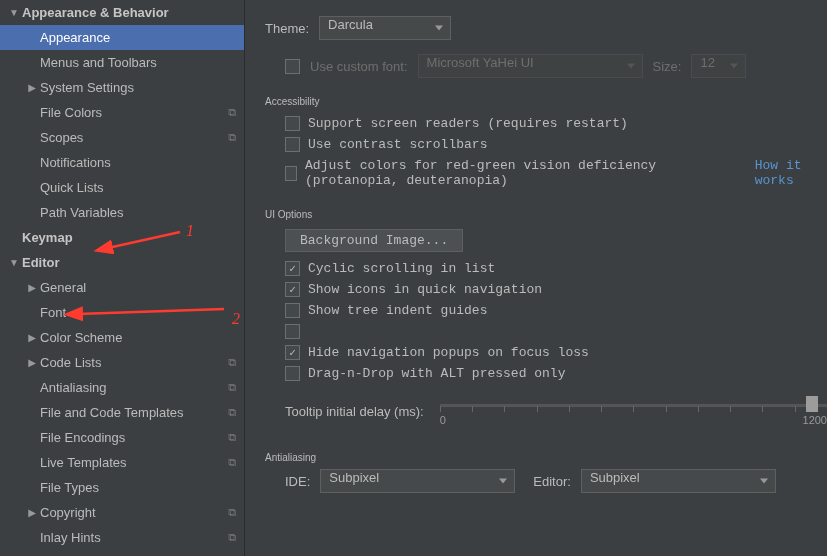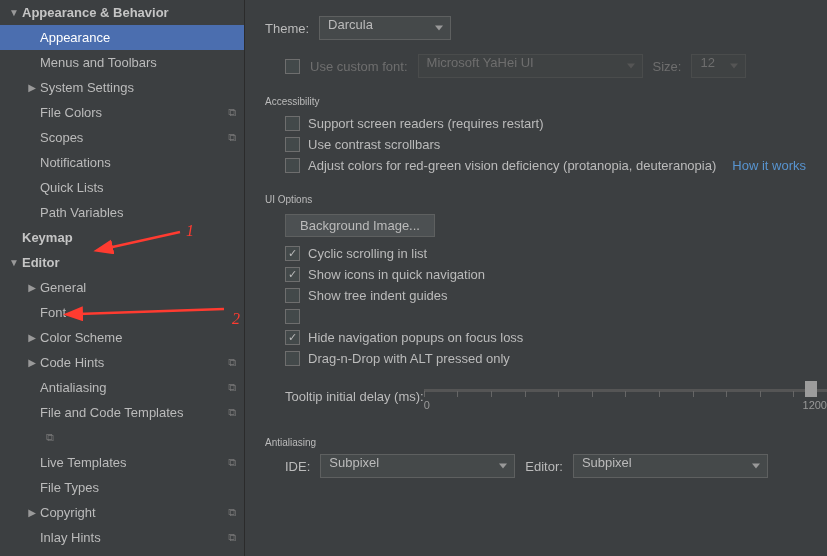--- a/index.html
+++ b/index.html
@@ -86,44 +86,45 @@
     border-top: 5px solid #999;
     pointer-events: none;
   }
   .combo-wrap.disabled::after { border-top-color:#555; }
   .section-title {
     color: #bbbbbb;
     margin: 18px 0 6px 0;
     font-size: 10px;
   }
   .checkbox-row {
-    display: flex; 
+    display: flex; align-items: center;
     padding: 3px 0 3px 20px;
     gap: 8px;
+    font-family: Liberation Mono, monospace;
   }
   .chk {
     width: 15px; height: 15px;
     border: 1px solid #6e6e6e;
     background: #43494a;
     display: inline-flex;
     align-items: center; justify-content: center;
     font-size: 11px;
     color: #bbbbbb;
   }
   .chk.checked::before { content:"✓"; }
   .button {
     background: #4c5052;
     border: 1px solid #5e6060;
     color: #bbbbbb;
     padding: 3px 14px;
     cursor: pointer;
   }
   .link { color: #5894d0; cursor: pointer; }
   .slider-wrap {
-    display: flex; align-items:center; margin-top:12px;
+    display: flex; align-items:center; gap:16px; margin-top:12px;
   }
   .slider {
     flex:1; height: 30px; position: relative;
     display:flex; flex-direction:column; justify-content:flex-start;
   }
   .slider-track {
     position:absolute; left:0; right:0; top:8px;
     height:3px; background:#555;
   }
   .slider-thumb {
@@ -215,38 +216,39 @@
       <span class="tree-label">Font</span>
     </div>
     <div class="tree-item">
       <span class="indent" style="width: 26px;"></span>
       <span class="tree-arrow">▶</span>
       <span class="tree-label">Color Scheme</span>
     </div>
     <div class="tree-item">
       <span class="indent" style="width: 26px;"></span>
       <span class="tree-arrow">▶</span>
-      <span class="tree-label">Code Hints</span>
+      <span class="tree-label">Code Lists</span>
       <span class="tree-badge">⧉</span>
     </div>
     <div class="tree-item">
       <span class="indent" style="width: 26px;"></span>
       <span class="tree-arrow blank">▶</span>
       <span class="tree-label">Antialiasing</span>
       <span class="tree-badge">⧉</span>
     </div>
     <div class="tree-item">
       <span class="indent" style="width: 26px;"></span>
       <span class="tree-arrow blank">▶</span>
       <span class="tree-label">File and Code Templates</span>
       <span class="tree-badge">⧉</span>
     </div>
     <div class="tree-item">
       <span class="indent" style="width: 26px;"></span>
       <span class="tree-arrow blank">▶</span>
+      <span class="tree-label">File Encodings</span>
       <span class="tree-badge">⧉</span>
     </div>
     <div class="tree-item">
       <span class="indent" style="width: 26px;"></span>
       <span class="tree-arrow blank">▶</span>
       <span class="tree-label">Live Templates</span>
       <span class="tree-badge">⧉</span>
     </div>
     <div class="tree-item">
       <span class="indent" style="width: 26px;"></span>
@@ -356,21 +358,21 @@
       </div>
     </div>
   </div>
 
   <div class="section-title" style="margin-top:26px">Antialiasing</div>
   <div class="row" style="padding-left:20px;">
     <span class="label">IDE:</span>
     <span class="combo-wrap">
       <div class="combo" style="width:195px">Subpixel</div>
     </span>
-    <span class="label" style="">Editor:</span>
+    <span class="label" style="margin-left:8px">Editor:</span>
     <span class="combo-wrap">
       <div class="combo" style="width:195px">Subpixel</div>
     </span>
   </div>
 </div>
 
 <svg class="ann-svg" width="827" height="556">
   <defs>
     <marker id="ah" markerWidth="10" markerHeight="10" refX="2" refY="3" orient="auto">
       <path d="M0,0 L0,6 L8,3 z" fill="#ff3b30"></path>

